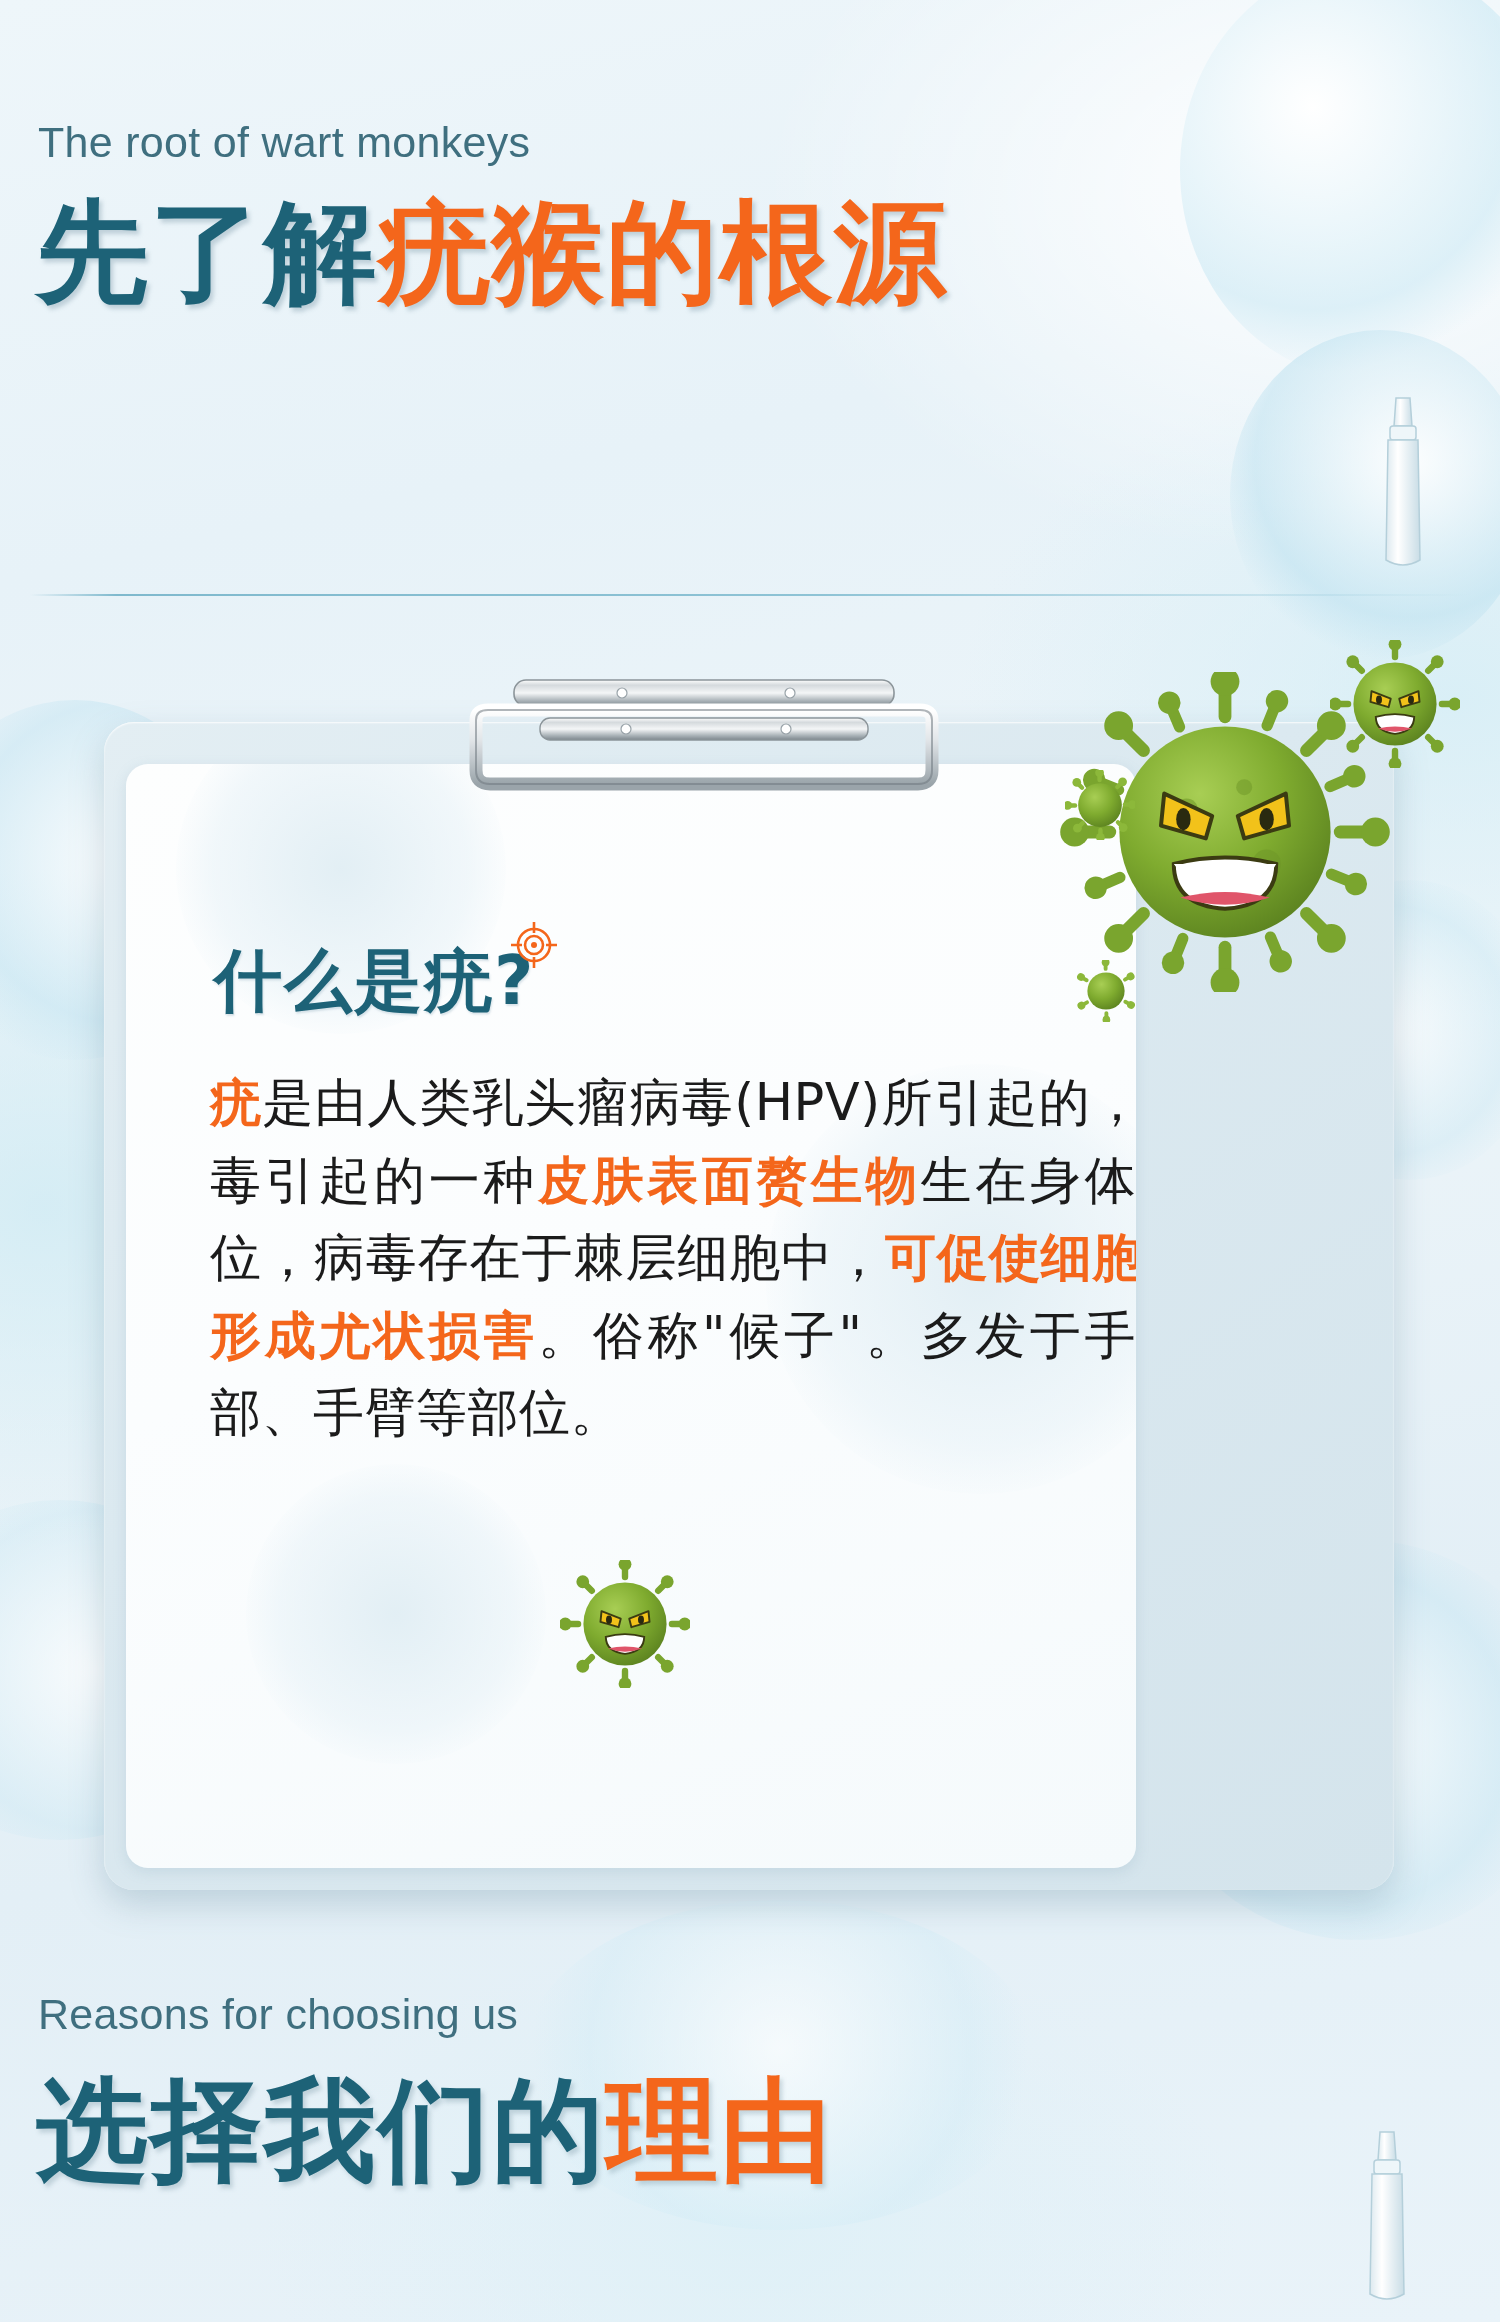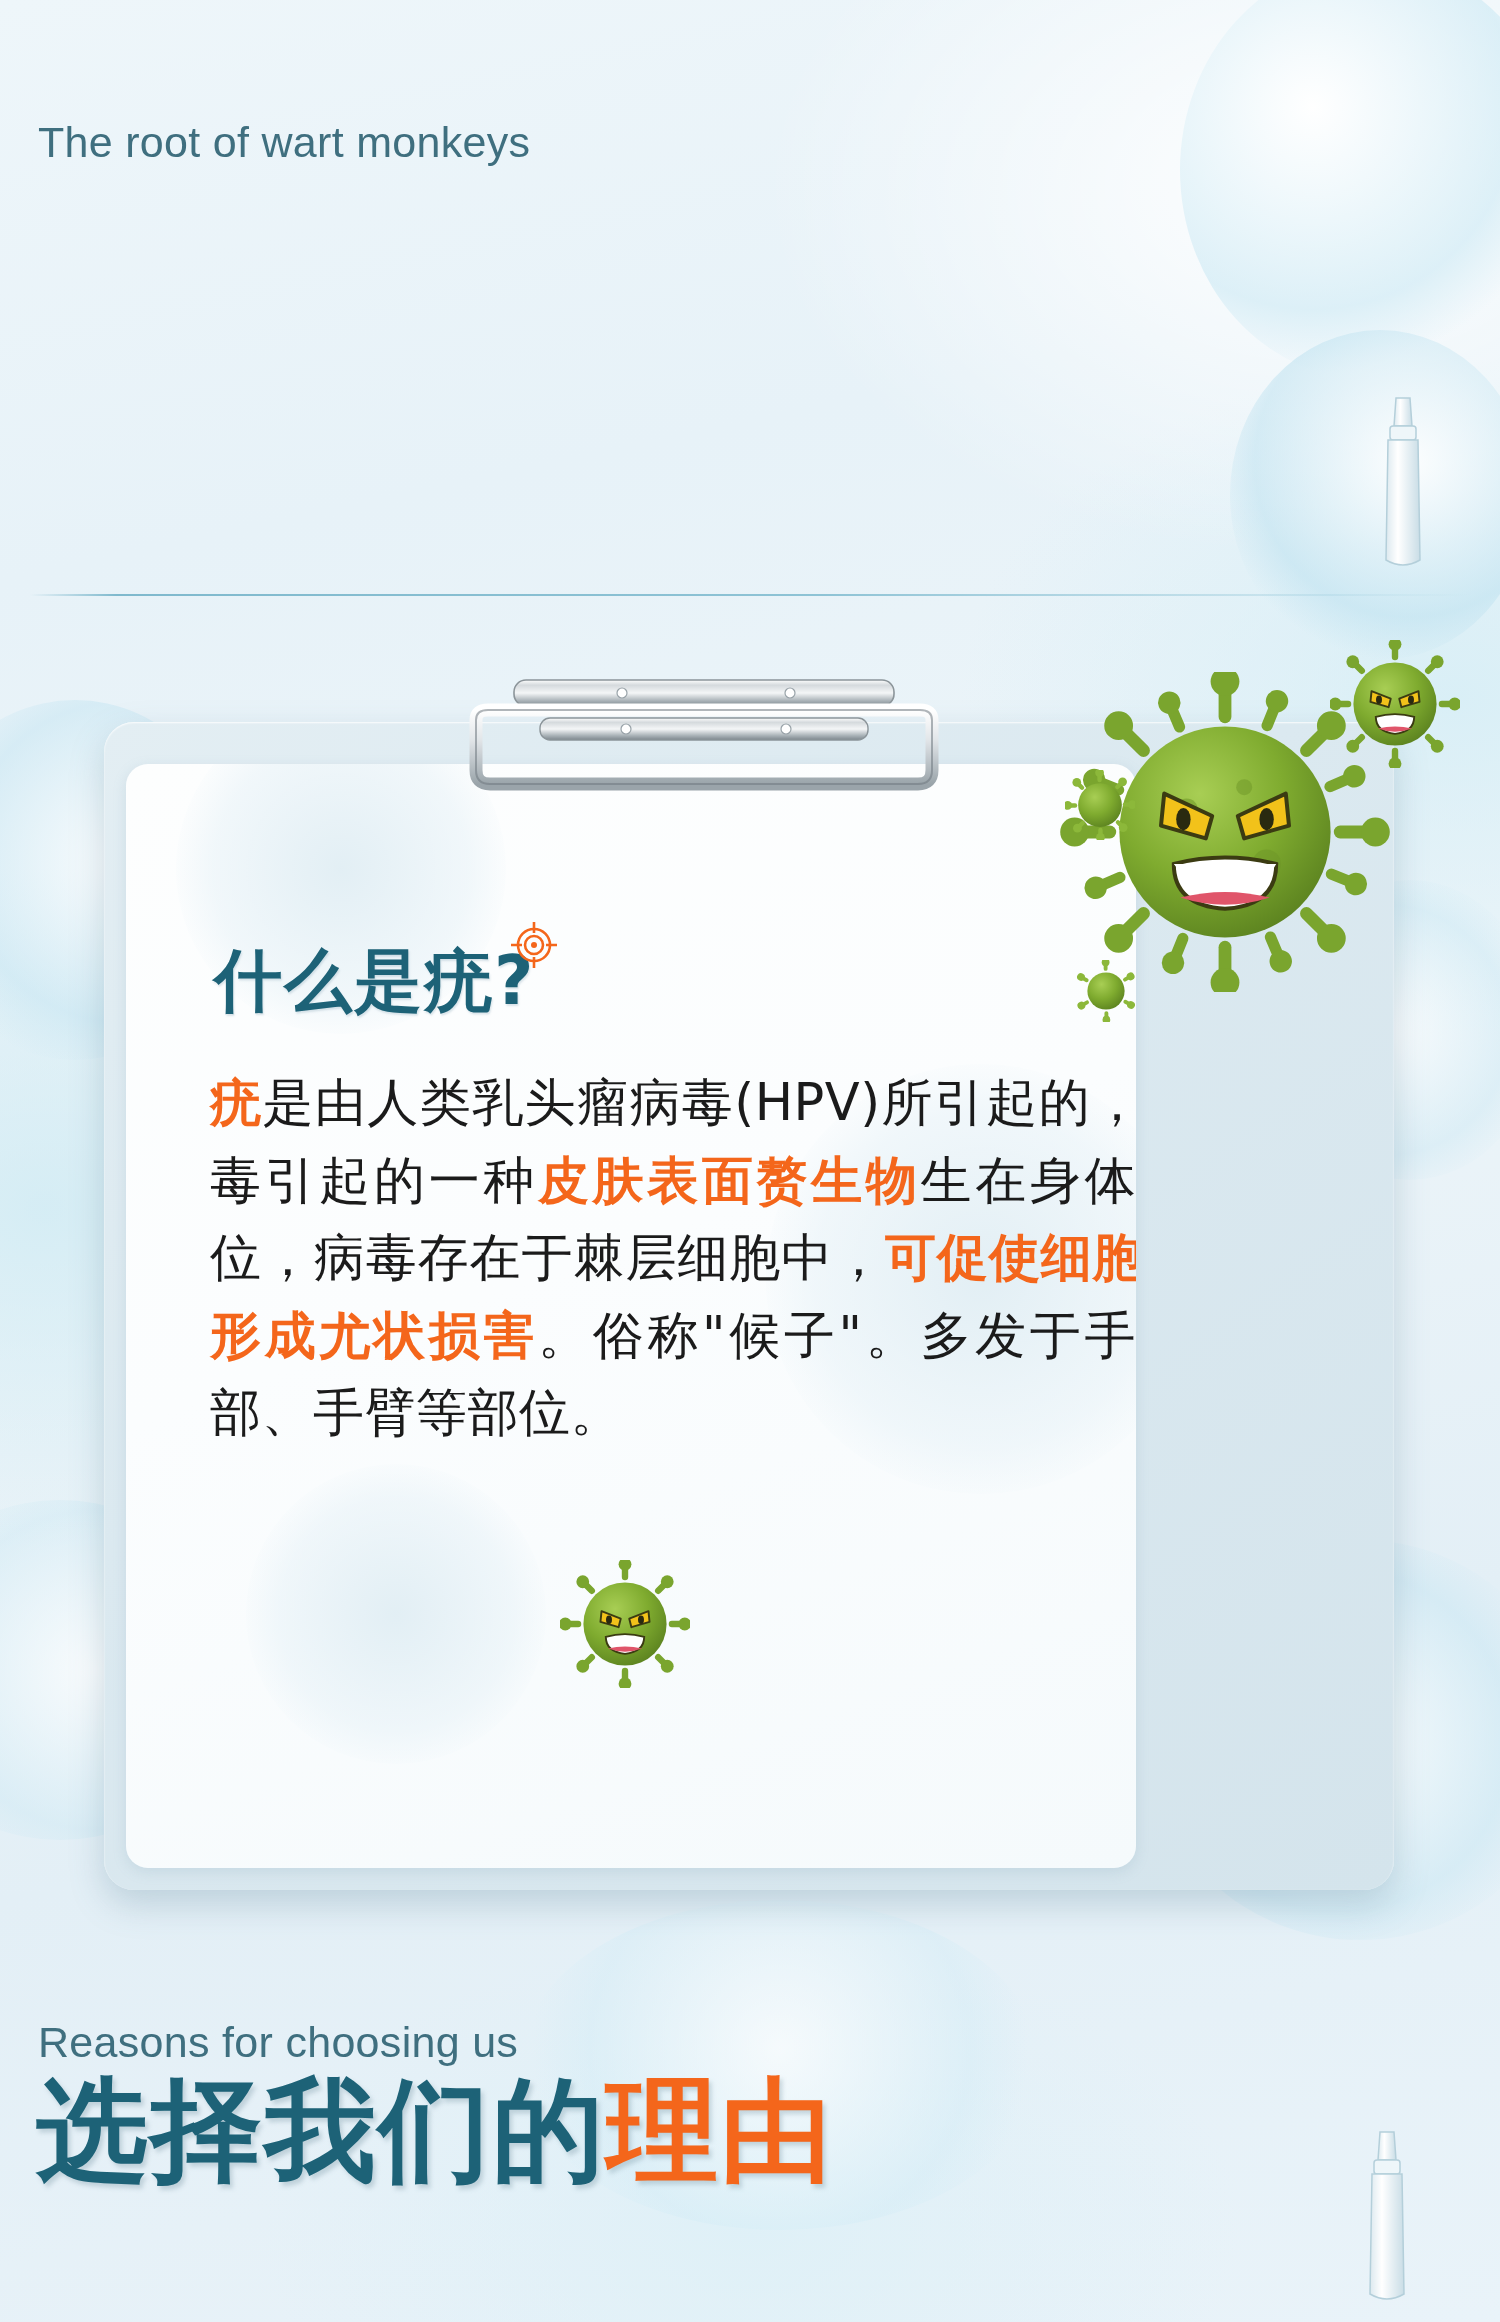--- a/index.html
+++ b/index.html
@@ -130,21 +130,21 @@
   .v-big   { left:1060px; top:672px;  width:330px; height:320px;  z-index:6; }
   .v-mid   { left:1330px; top:640px;  width:130px; height:128px;  z-index:6; }
   .v-small { left:1065px; top:770px;  width:70px;  height:70px;   z-index:6; }
   .v-tiny  { left:1075px; top:960px;  width:62px;  height:62px;   z-index:6; }
   .v-sheet { left:560px;  top:1560px; width:130px; height:128px;  z-index:6; }
 
   
   .footer { position:absolute; left:0; top:1990px; width:1500px; }
   .eyebrow2 {
     position:absolute; left:38px; top:0;
-    font-size:43px; font-weight:400; letter-spacing:.3px; color:#3f6f7f;margin-top:28px;
+    font-size:43px; font-weight:400; letter-spacing:.3px; color:#3f6f7f;
   }
   .headline2 {
     position:absolute; left:36px; top:78px;
     font-family:"DejaVu Sans","Liberation Sans",sans-serif;
     font-weight:700; font-size:112px; line-height:1.12; letter-spacing:2px;
     color:#1d6277; text-shadow:3px 4px 4px rgba(120,150,165,.34);
     white-space:nowrap;
   }
   .headline2 .accent { color:#f4661b;text-align:right; }
 </style>
@@ -177,20 +177,21 @@
   <svg class="tube tube-bot" viewBox="0 0 70 180">
     <path d="M28 6 L42 6 L44 34 L26 34 Z" fill="url(#tg1)" stroke="#b4cfda" stroke-width="1.5"></path>
     <rect x="22" y="34" width="26" height="14" rx="3" fill="#eef6f9" stroke="#b4cfda" stroke-width="1.5"></rect>
     <path d="M20 48 L50 48 L52 168 Q35 178 18 168 Z" fill="url(#tg1)" stroke="#b4cfda" stroke-width="1.5"></path>
   </svg>
 
   <div class="header">
     <div class="eyebrow">The root of wart monkeys</div>
 
     <div class="headline">
+      <div><span>先了解</span><span class="accent">疣猴的根源</span></div>
     </div>
   </div>
 
   <div class="rule"></div>
 
   <div class="clipboard">
 
     <svg class="clip-metal" viewBox="0 0 500 130">
       <defs>
         <linearGradient id="mg" x1="0" y1="0" x2="0" y2="1">

